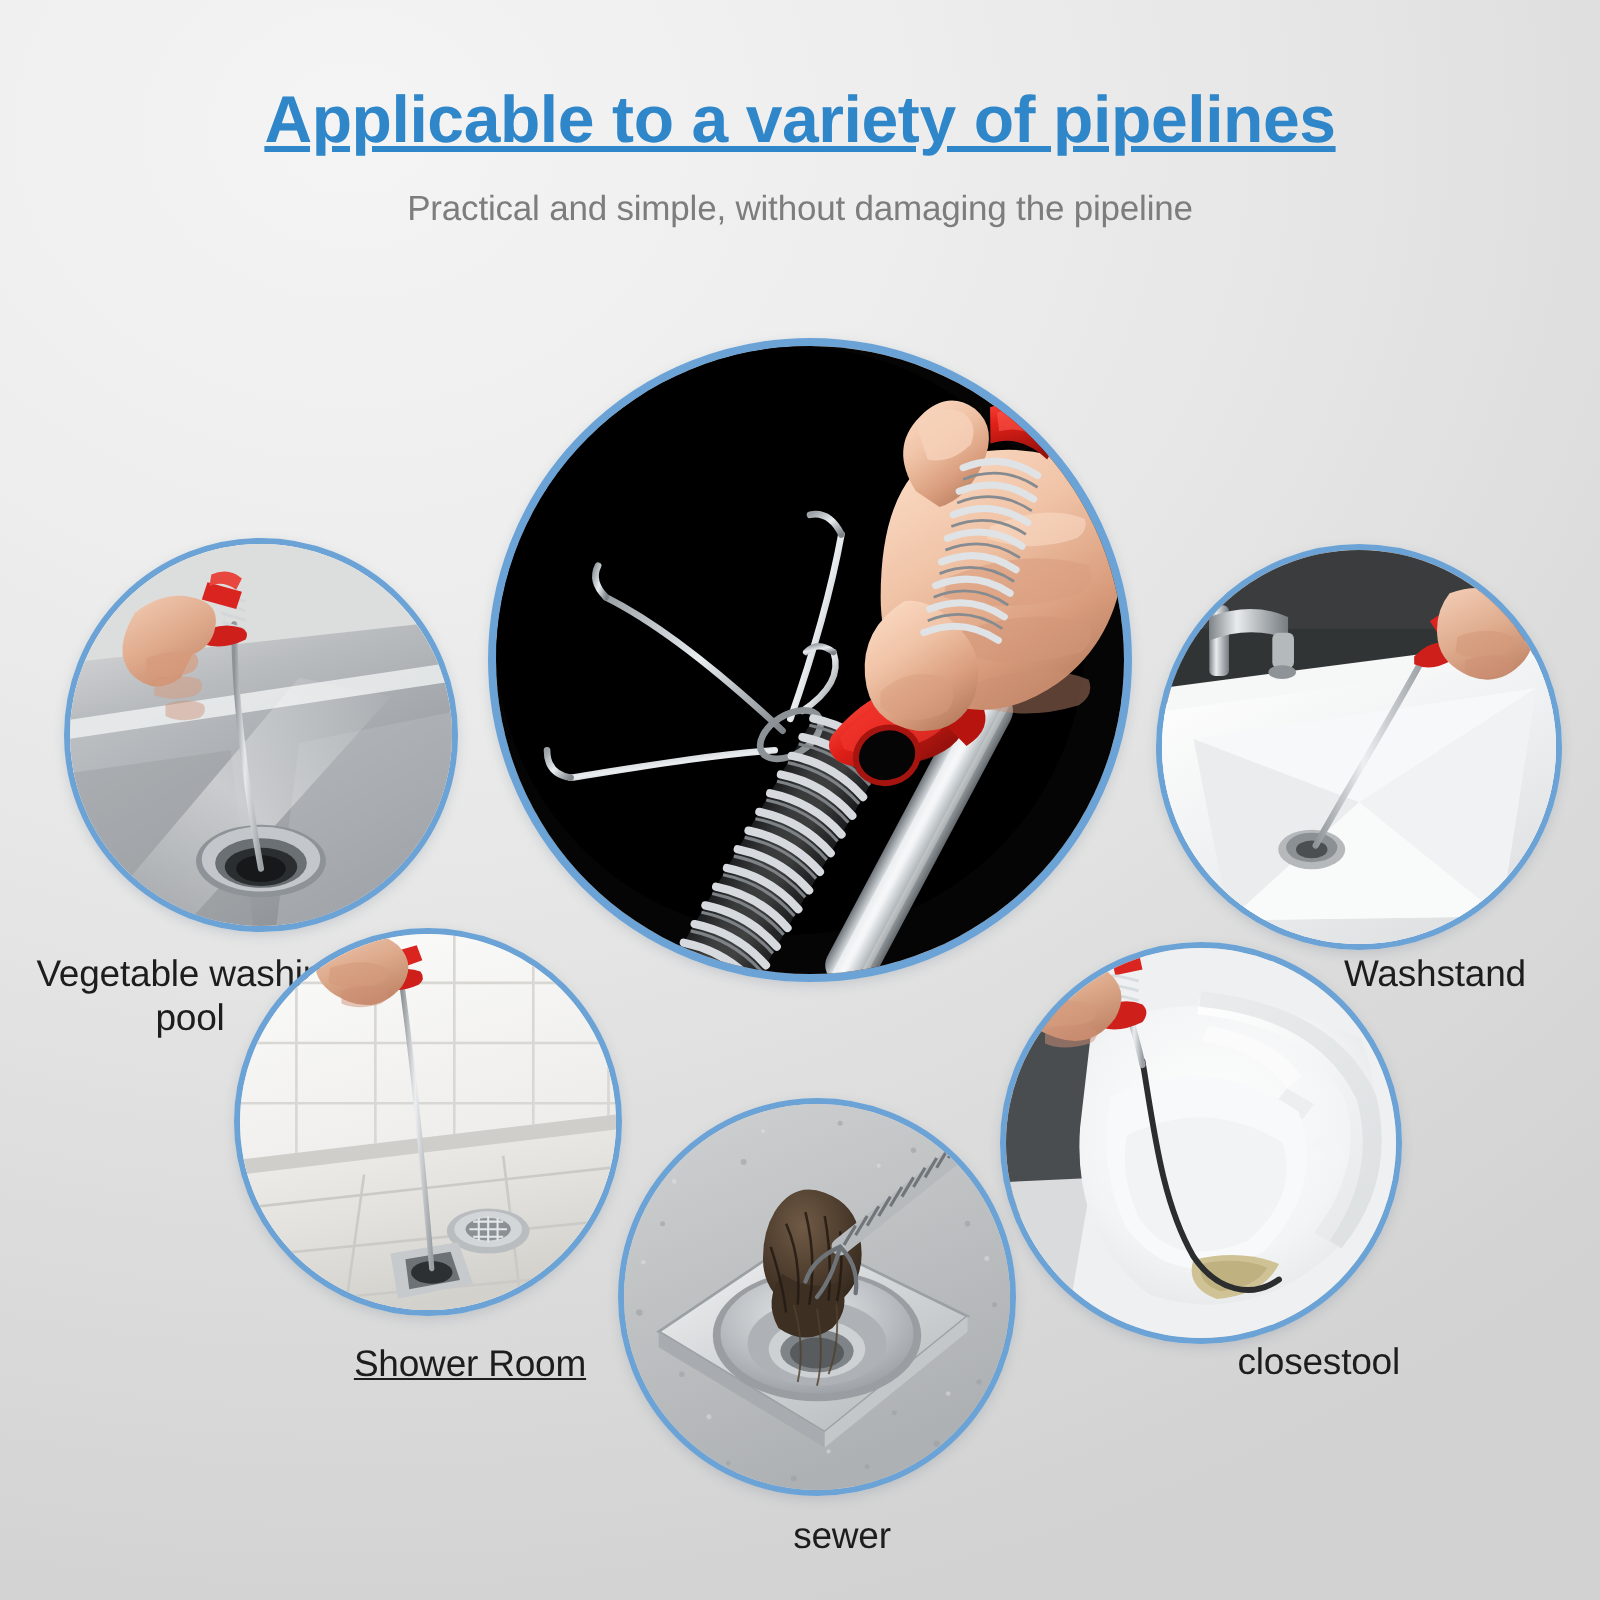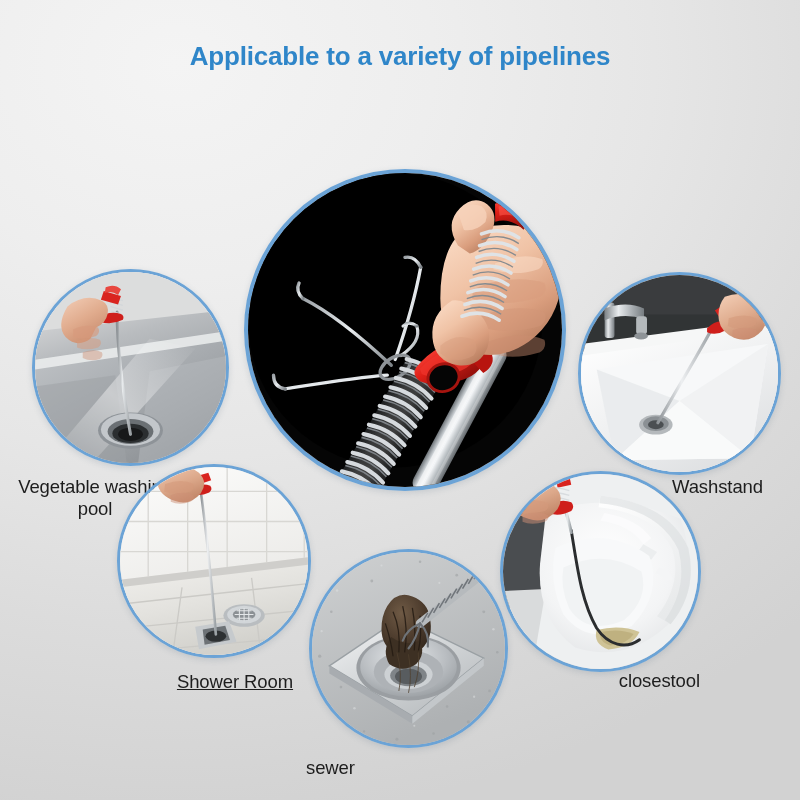--- a/index.html
+++ b/index.html
@@ -24,26 +24,27 @@
 
   
   .head-wrap {
     position: absolute;
     top: 42px;
     left: 0;
     width: 800px;
     text-align: center;
   }
   .title {
-    font-size: 26px;
+    font-size: 33px;
     font-weight: bold;
     color: #2f86c9;
     letter-spacing: -0.2px;
     line-height: 1.1;
     white-space: nowrap;
+    text-decoration: underline;
   }
   .subtitle {
     margin-top: 16px;
     font-size: 17.5px;
     color: #7d7d7d;
     font-weight: normal;
     letter-spacing: -0.1px;
     white-space: nowrap;
   }
 
@@ -70,29 +71,30 @@
     font-size: 18.5px;
     color: #1d1d1d;
     line-height: 1.18;
     letter-spacing: -0.1px;
     white-space: pre-line;
   }
   .cap-veg    { left: 0px;   top: 476px; width: 190px; text-align: center; }
   .cap-wash   { left: 672px; top: 476px; width: 128px; text-align: left;   }
   .cap-shower { left: 140px; top: 671px; width: 190px; text-align: center; text-decoration: underline; }
   .cap-closet { left: 510px; top: 670px; width: 190px; text-align: right; }
-  .cap-sewer  { left: 306px; top: 757px; width: 190px; text-align: left; }
+  .cap-sewer  { left: 326px; top: 757px; width: 190px; text-align: center; }
 </style>
 </head>
 <body>
 
 <div id="poster">
 
   <div class="head-wrap">
     <div class="title">Applicable to a variety of pipelines</div>
+    <div class="subtitle">Practical and simple, without damaging the pipeline</div>
   </div>
 
   <div class="circle" style="left:32px; top:269px; width:197px; height:197px;">
     <svg class="scene" viewBox="0 0 200 200">
       <defs>
         <linearGradient id="sinkWallA" x1="0" y1="0" x2="1" y2="1">
           <stop offset="0%" stop-color="#d9dadb"></stop>
           <stop offset="45%" stop-color="#b9bcbf"></stop>
           <stop offset="100%" stop-color="#9ea2a6"></stop>
         </linearGradient>

